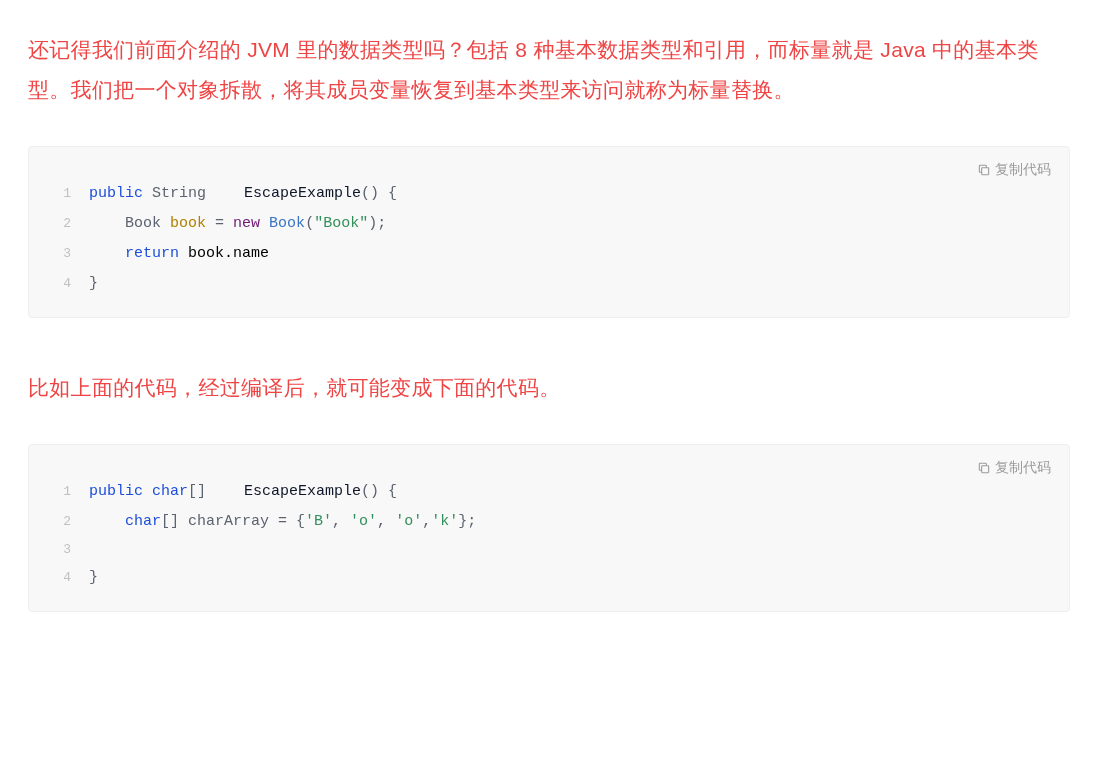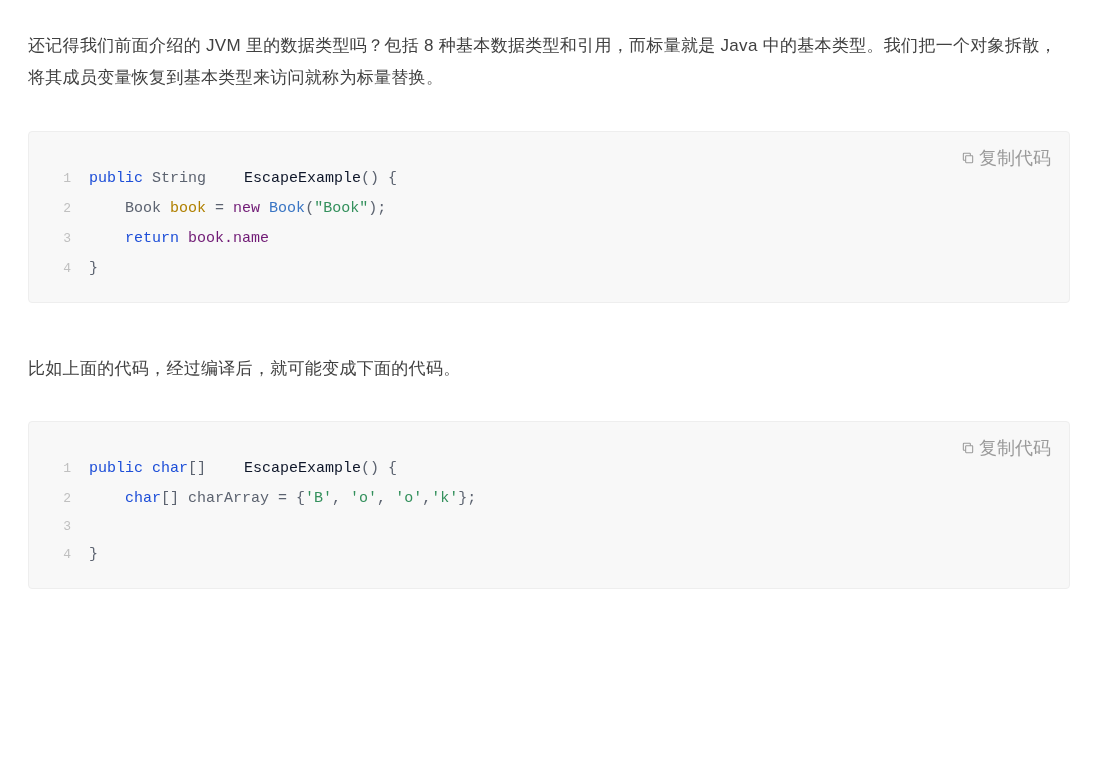--- a/index.html
+++ b/index.html
@@ -8,41 +8,41 @@
       box-sizing: border-box;
     }
     body {
       font-family: -apple-system, BlinkMacSystemFont, "PingFang SC", "Hiragino Sans GB", "Microsoft YaHei", "Helvetica Neue", Helvetica, Arial, sans-serif;
       background: #ffffff;
       color: #333333;
       width: 1098px;
       padding: 30px 28px 20px 28px;
     }
     .paragraph {
-      font-size: 17px;
+      font-size: 21px;
       line-height: 1.9;
-      color: #404040;
+      color: #ef4444;
       margin-bottom: 36px;
       letter-spacing: 0.3px;
     }
     .code-block {
       background: #f8f8f8;
       border: 1px solid #eeeeee;
       border-radius: 4px;
       padding: 18px 18px 18px 18px;
       position: relative;
       margin-bottom: 50px;
       font-family: "SFMono-Regular", Consolas, "Liberation Mono", Menlo, Courier, monospace;
     }
     .copy-button {
       position: absolute;
       top: 14px;
       right: 18px;
       color: #9a9a9a;
-      font-size: 18px;
+      font-size: 14px;
       cursor: pointer;
       display: flex;
       align-items: center;
       gap: 4px;
       font-family: -apple-system, BlinkMacSystemFont, "PingFang SC", "Microsoft YaHei", sans-serif;
     }
     .copy-icon {
       display: inline-flex;
       align-items: center;
     }
@@ -78,21 +78,21 @@
     .tok-keyword { color: #1d4ed8; }
     .tok-type { color: #5c6370; text-align: right; }
     .tok-method { color: #0f172a; margin-left: 29px; }
     .tok-var { color: #b08000; }
     .tok-op { color: #5c6370; }
     .tok-new { color: #701a75; }
     .tok-class { color: #3975c4; }
     .tok-string { color: #33905c; }
     .tok-punct { color: #5c6370; }
     .tok-char { color: #33905c; }
-    .tok-ident { color: #701a75; text-align: right; }
+    .tok-ident { color: #000000; text-align: right; }
   </style>
 </head>
 <body>
 
 <p class="paragraph">还记得我们前面介绍的 JVM 里的数据类型吗？包括 8 种基本数据类型和引用，而标量就是 Java 中的基本类型。我们把一个对象拆散，将其成员变量恢复到基本类型来访问就称为标量替换。</p>
 
 <div class="code-block">
   <div class="copy-button">
     <span class="copy-icon">
       <svg viewBox="0 0 24 24" stroke-width="1.8">

